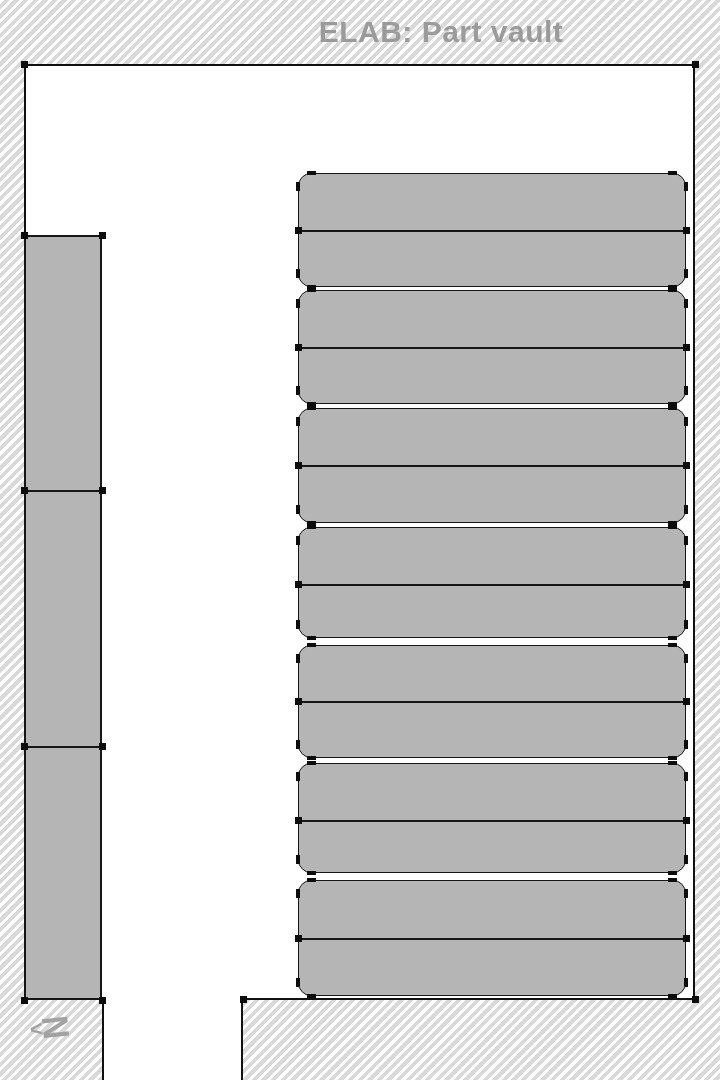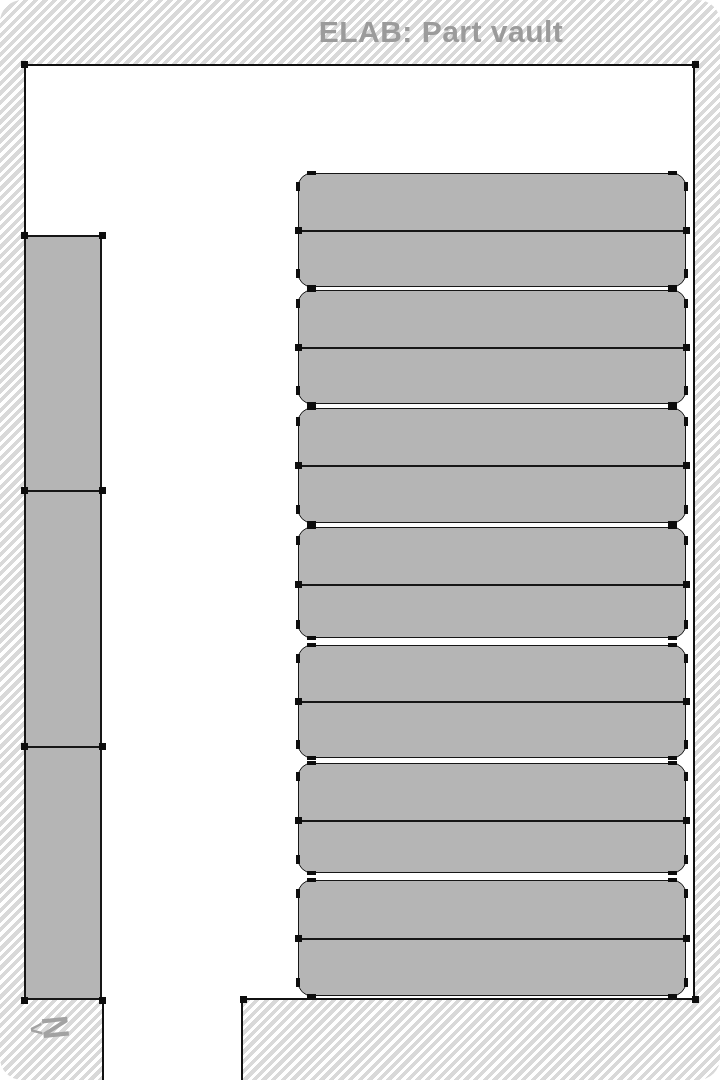--- a/index.html
+++ b/index.html
@@ -6,21 +6,20 @@
   *{box-sizing:border-box;}
   #stage{
     position:relative;
     width:720px;height:1080px;
     overflow:hidden;
     font-family:"Liberation Sans", sans-serif;
     
     background:repeating-linear-gradient(135deg,
       #ffffff 0px, #ffffff 3px,
       #d9d9d9 3px, #d9d9d9 6.8px);
-    border-radius:22px;
   }
   .abs{position:absolute;}
   .title{
     position:absolute;
     left:441px;top:0;height:64px;
     transform:translateX(-50%);
     display:flex;align-items:center;
     font-size:30px;font-weight:700;
     letter-spacing:0.5px;white-space:nowrap;
   }

